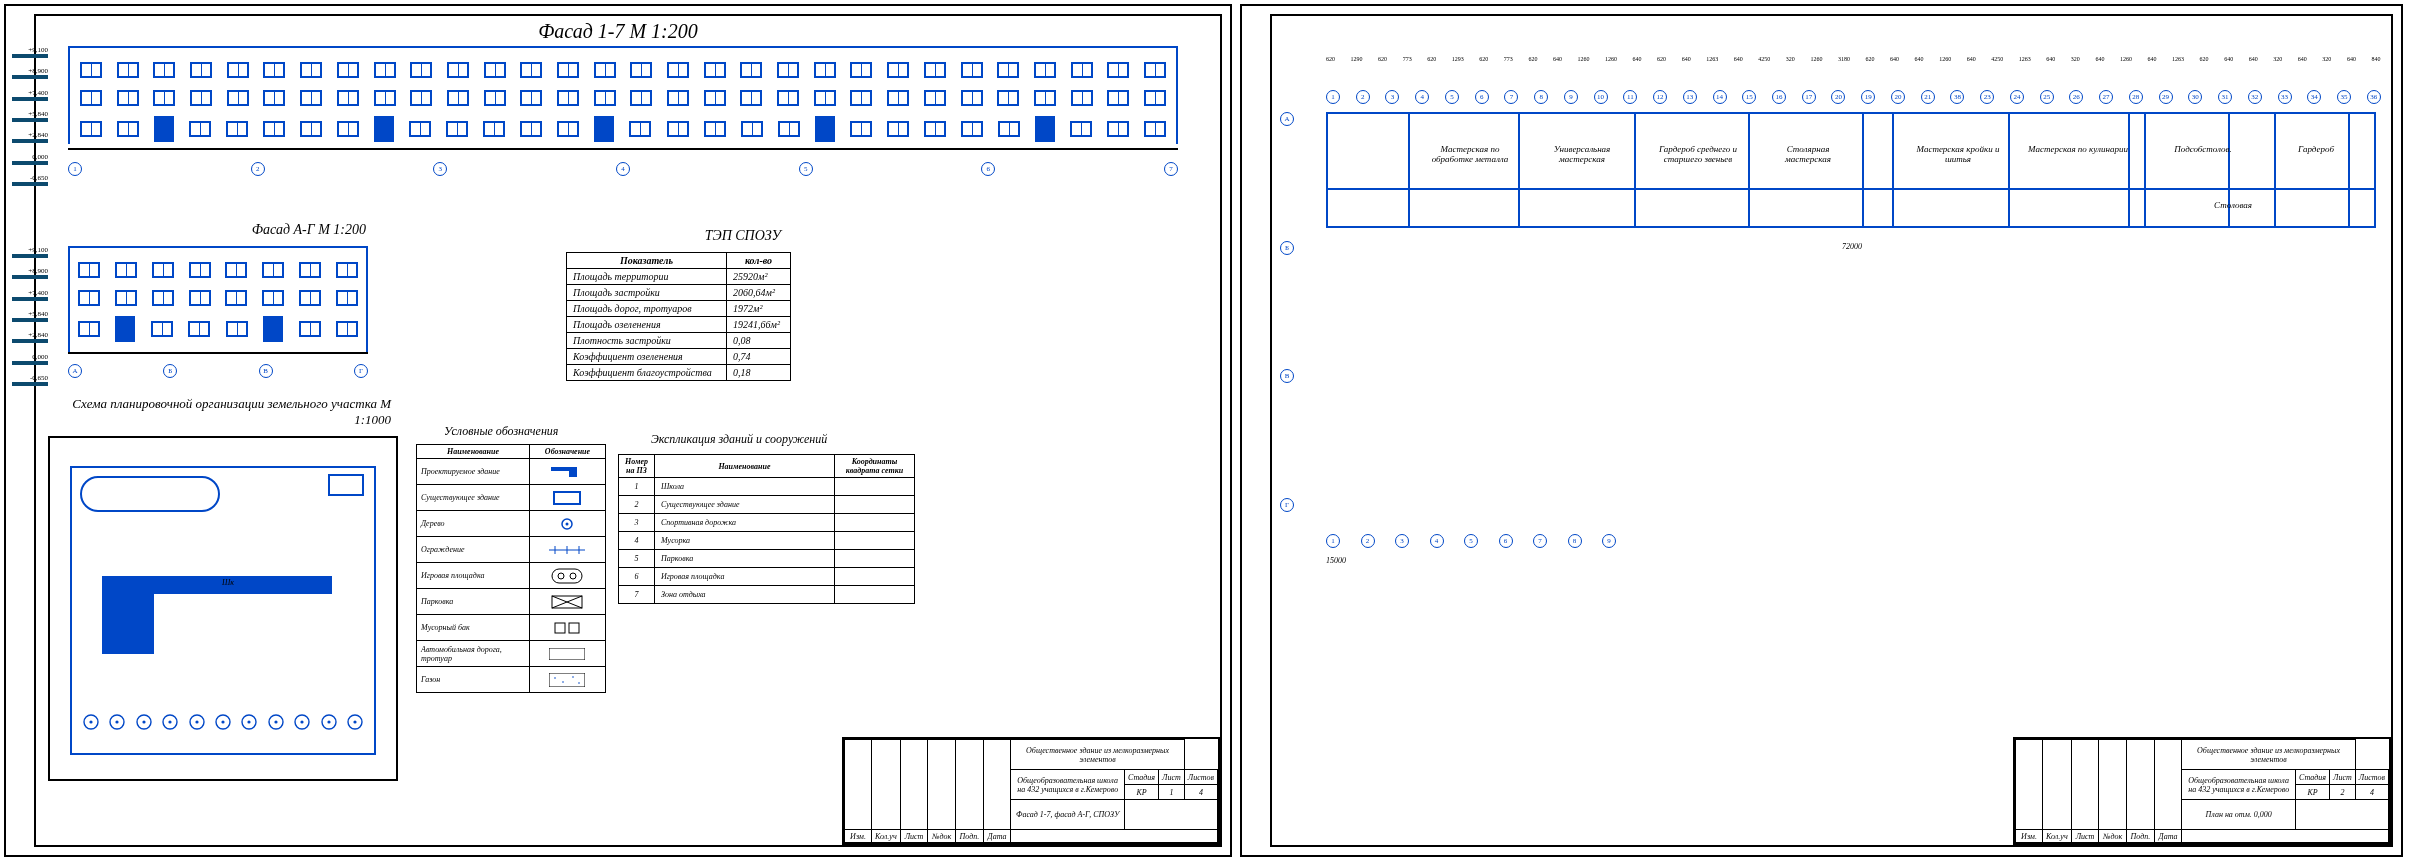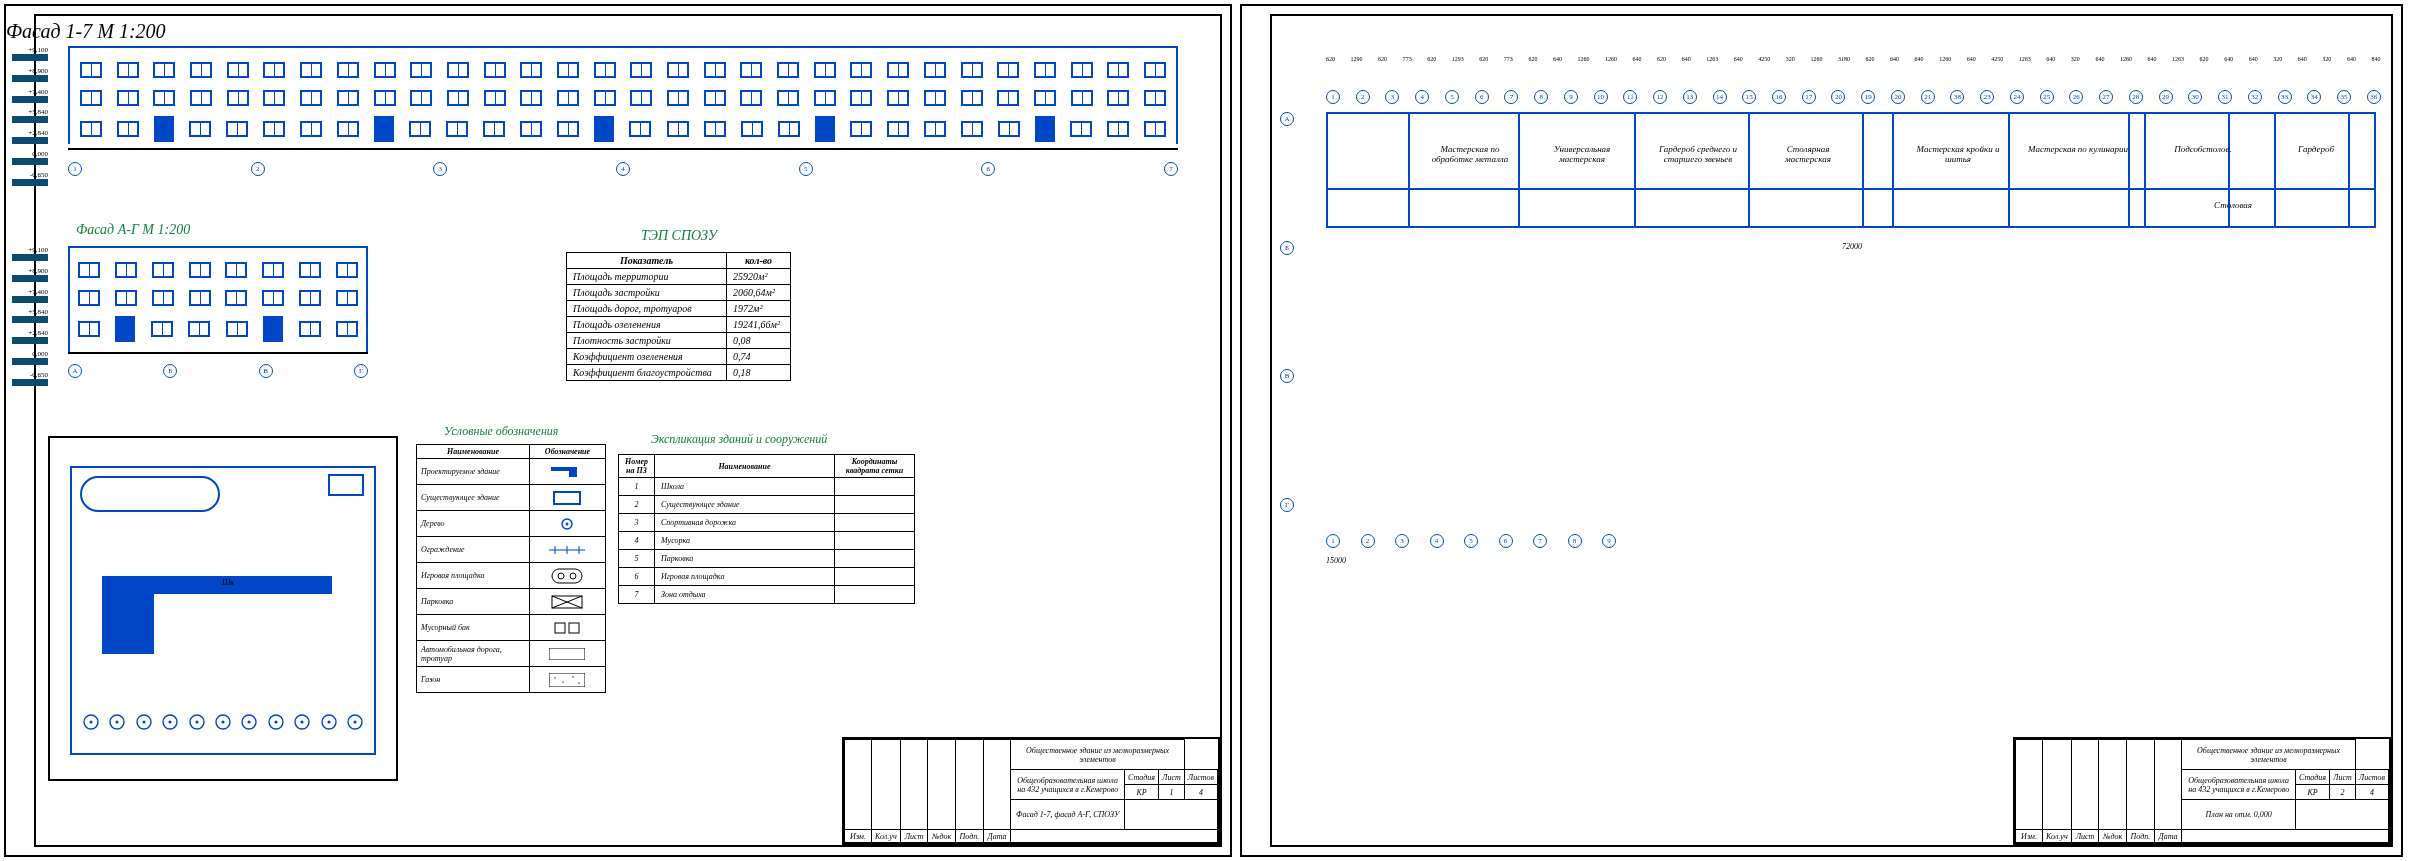--- a/index.html
+++ b/index.html
@@ -1,34 +1,34 @@
 <!DOCTYPE html>
 <html><head>
 <meta charset="utf-8">
 <style>
   *{box-sizing:border-box;margin:0;padding:0}
   body{font-family:'Times New Roman',serif;font-style:italic;background:#fff;width:2411px;height:861px;display:flex;gap:8px;padding:4px}
   .sheet{border:2px solid #000;position:relative;background:#fff;height:853px}
   .sheet1{width:1228px}
   .sheet2{width:1163px}
   .inner-frame{position:absolute;top:8px;left:28px;right:8px;bottom:8px;border:2px solid #000}
-  .title{font-size:20px;color:#000}
-  .subtitle{font-size:14px;font-style:italic;text-align:left;color:#15803d}
+  .title{font-size:20px;text-align:center;color:#000}
+  .subtitle{font-size:14px;font-style:italic;text-align:right;color:#000000}
   .tiny{font-size:8px;font-style:italic;color:#000}
 
   
   .facade17-title{top:14px;left:0;width:100%;position:absolute}
   .facade17{top:40px;left:62px;width:1110px;height:140px;position:absolute}
   .fac-row{display:flex;justify-content:space-between;align-items:center;height:24px;margin:4px 0}
   .window{width:22px;height:16px;border:2px solid #0047c7;background:#fff;position:relative}
   .window::after{content:"";position:absolute;left:50%;top:0;bottom:0;width:1px;background:#0047c7}
   .door{width:20px;height:26px;background:#0047c7}
   .ground-line{border-top:2px solid #000;position:relative}
   .dim-marks{position:absolute;left:-56px;top:0;height:100%;width:50px;display:flex;flex-direction:column;justify-content:space-between}
-  .elev{font-size:7px;font-style:normal;border-bottom:7px solid #0c4a6e;width:36px;text-align:right}
+  .elev{font-size:7px;font-style:normal;border-bottom:4px solid #0c4a6e;width:36px;text-align:right}
 
   
   .facadeAG-title{top:216px;left:70px;width:290px;position:absolute}
   .facadeAG{top:240px;left:62px;width:300px;height:140px;position:absolute}
 
   
   .tep-title{top:222px;left:635px;width:140px;position:absolute}
   .tep-table{top:246px;left:560px;position:absolute;border:1px solid #000}
   table{border-collapse:collapse}
   td,th{border:1px solid #000;padding:2px 6px;font-style:italic}
@@ -278,20 +278,23 @@
           <td>Коэффициент озеленения</td>
           <td>0,74</td>
         </tr>
         <tr>
           <td>Коэффициент благоустройства</td>
           <td>0,18</td>
         </tr>
       </tbody>
   </table>
 
+  <div class="subtitle site-title">
+    <span>Схема планировочной организации земельного участка М 1:1000</span>
+  </div>
   <div class="siteplan">
     <div class="hatch" style="position:absolute;inset:0"></div>
     <div class="site-inner">
 
       <div class="bldg-outline" style="top:8px;left:8px;width:140px;height:36px;border-radius:18px"></div>
 
       <div class="bldg-outline" style="top:6px;right:10px;width:36px;height:22px"></div>
 
       <div class="bldg-blue" style="top:108px;left:30px;width:230px;height:18px"></div>
       <div class="bldg-blue" style="top:126px;left:30px;width:52px;height:60px"></div>

